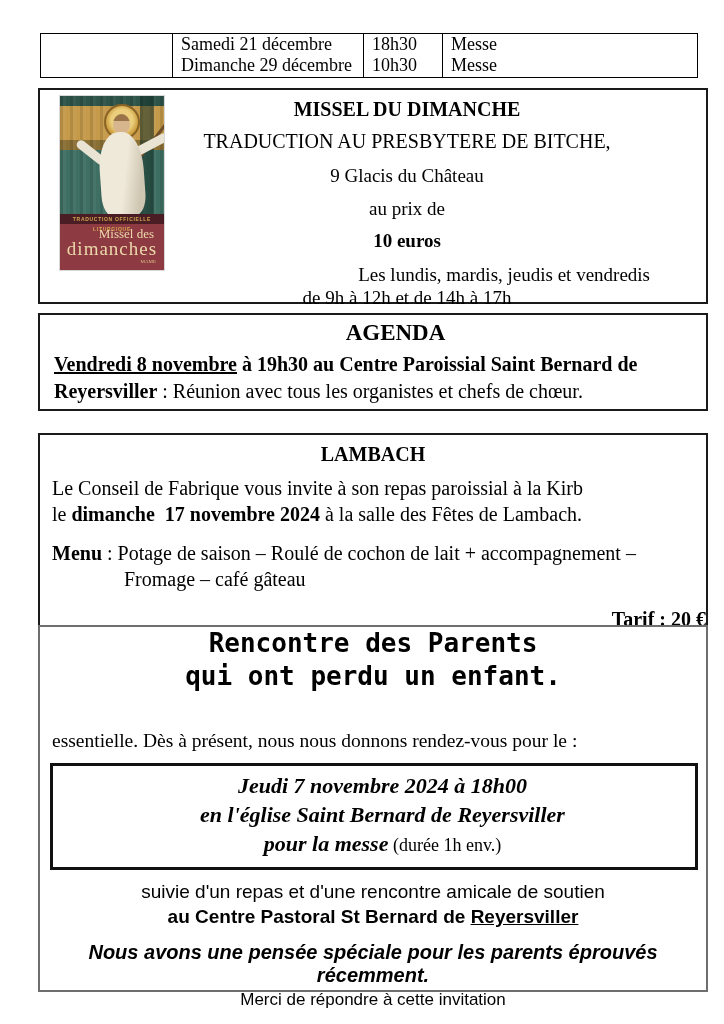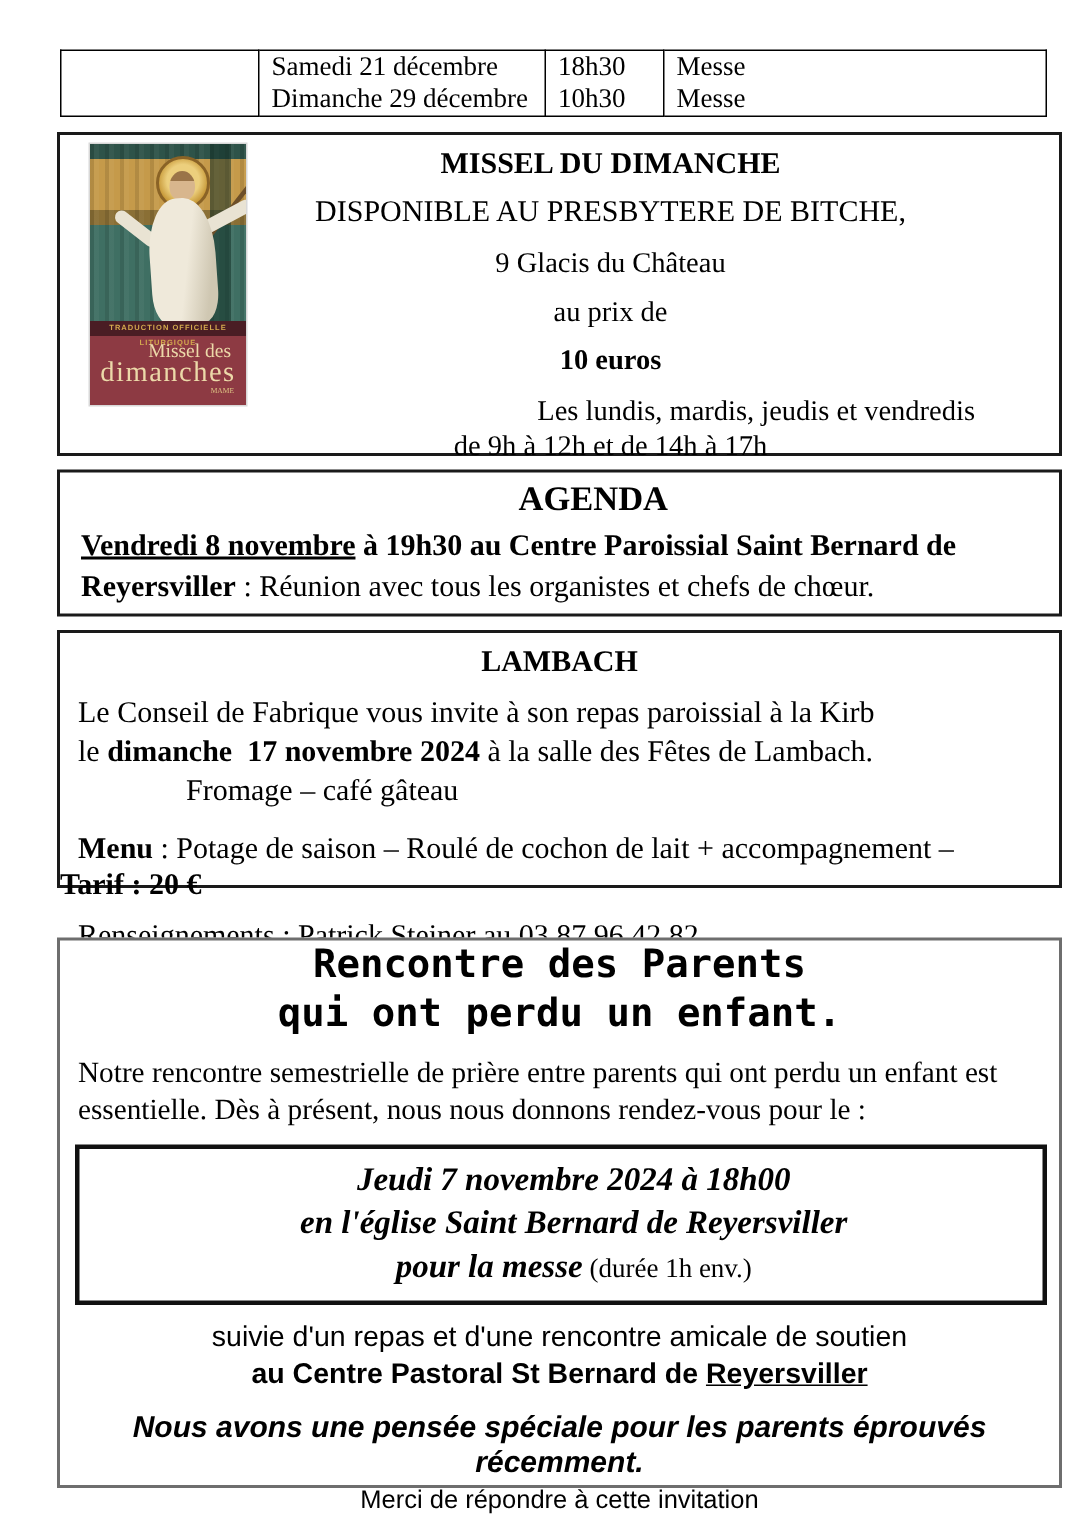--- a/index.html
+++ b/index.html
@@ -60,21 +60,21 @@
   .agenda-para { margin-top:5px; padding:0 14px; font-size:20px; line-height:27px; font-weight:bold; white-space:pre-wrap; }
   .agenda-para .nrm { font-weight:normal; }
   .u { text-decoration:underline; }
 
   
   .lb-title { margin-top:8px; text-align:center; font-size:20px; font-weight:bold; }
   .lb-line { padding:0 12px; font-size:20px; line-height:26px; white-space:pre-wrap; }
   .lb-p1 { margin-top:9px; }
   .lb-menu { margin-top:13px; }
   .lb-indent { padding-left:84px; }
-  .lb-tarif { margin-top:0; text-align:left; font-size:20px; font-weight:bold; }
+  .lb-tarif { margin-top:16px; text-align:right; font-size:20px; font-weight:bold; }
   .lb-contact { margin-top:11px; padding:0 12px; font-size:20px; }
   .bld { font-weight:bold; }
 
   
   .par-title { margin-top:0; text-align:center; font-family:"DejaVu Sans Mono",monospace;
                font-weight:bold; font-size:26px; line-height:33px; letter-spacing:0px; }
   .par-intro { margin-top:10px; padding-left:12px; font-size:19.5px; line-height:25px; white-space:nowrap; }
   .event-box { margin:10px 8px 0 10px; border:3px solid #111; text-align:center; padding:5px 0 7px 17px; }
   .ev-line { font-size:22px; line-height:29px; font-weight:bold; font-style:italic; white-space:pre-wrap; }
   .ev-note { font-size:18px; font-weight:normal; font-style:normal; }
@@ -123,48 +123,48 @@
       </div>
       <div class="cover-strip">TRADUCTION OFFICIELLE LITURGIQUE</div>
       <div class="cover-band">
         <div class="cover-t1">Missel des</div>
         <div class="cover-t2">dimanches</div>
         <div class="cover-pub">MAME</div>
       </div>
     </div>
     <div class="missel-text">
       <div class="mt-title">MISSEL DU DIMANCHE</div>
-      <div class="mt-l1">DISPONIBLE AU PRESBYTERE DE BITCHE,</div>
+      <div class="mt-l1">TRADUCTION AU PRESBYTERE DE BITCHE,</div>
       <div class="mt-l2">9 Glacis du Château</div>
       <div class="mt-l3">au prix de</div>
       <div class="mt-price">10 euros</div>
       <div class="mt-l4">Les lundis, mardis, jeudis et vendredis</div>
       <div class="mt-l5">de 9h à 12h et de 14h à 17h</div>
     </div>
   </div>
 </div>
 
 <div class="box b-black" style="top:313px; height:98px;">
   <div class="agenda-title">AGENDA</div>
   <div class="agenda-para"><span class="u">Vendredi 8 novembre</span><span> à 19h30 au Centre Paroissial Saint Bernard de</span><br><span>Reyersviller</span><span class="nrm"> : Réunion avec tous les organistes et chefs de chœur.</span></div>
 </div>
 
-<div class="box b-black" style="top:420px; height:172px;">
+<div class="box b-black" style="top:433px; height:194px;">
   <div class="lb-title">LAMBACH</div>
   <div class="lb-line lb-p1">Le Conseil de Fabrique vous invite à son repas paroissial à la Kirb</div>
   <div class="lb-line"><span>le </span><span class="bld">dimanche  17 novembre 2024</span><span> à la salle des Fêtes de Lambach.</span></div>
+  <div class="lb-line lb-menu"><span class="bld">Menu</span><span> : Potage de saison – Roulé de cochon de lait + accompagnement –</span></div>
   <div class="lb-line lb-indent">Fromage – café gâteau</div>
-  <div class="lb-line lb-menu"><span class="bld">Menu</span><span> : Potage de saison – Roulé de cochon de lait + accompagnement –</span></div>
   <div class="lb-tarif">Tarif : 20 €</div>
   <div class="lb-contact">Renseignements : Patrick Steiner au 03 87 96 42 82</div>
 </div>
 
 <div class="box b-gray" style="top:625px; height:367px;">
   <div class="par-title"><span>Rencontre des Parents</span><br><span>qui ont perdu un enfant.</span></div>
-  <div class="par-intro"><span>Notre rencontre semestrielle de prière entre parents qui ont perdu un enfant est</span><br><span>essentielle. Dès à présent, nous nous donnons rendez-vous pour le :</span></div>
+  <div class="par-intro"><br><span>essentielle. Dès à présent, nous nous donnons rendez-vous pour le :</span></div>
   <div class="event-box">
     <div class="ev-line">Jeudi 7 novembre 2024 à 18h00</div>
     <div class="ev-line">en l'église Saint Bernard de Reyersviller</div>
     <div class="ev-line"><span>pour la messe</span><span class="ev-note"> (durée 1h env.)</span></div>
   </div>
   <div class="par-suivie sans">suivie d'un repas et d'une rencontre amicale de soutien</div>
   <div class="par-centre sans"><span>au Centre Pastoral St Bernard de </span><span class="u">Reyersviller</span></div>
   <div class="par-note sans">Nous avons une pensée spéciale pour les parents éprouvés récemment.</div>
   <div class="par-merci sans">Merci de répondre à cette invitation</div>
 </div>

